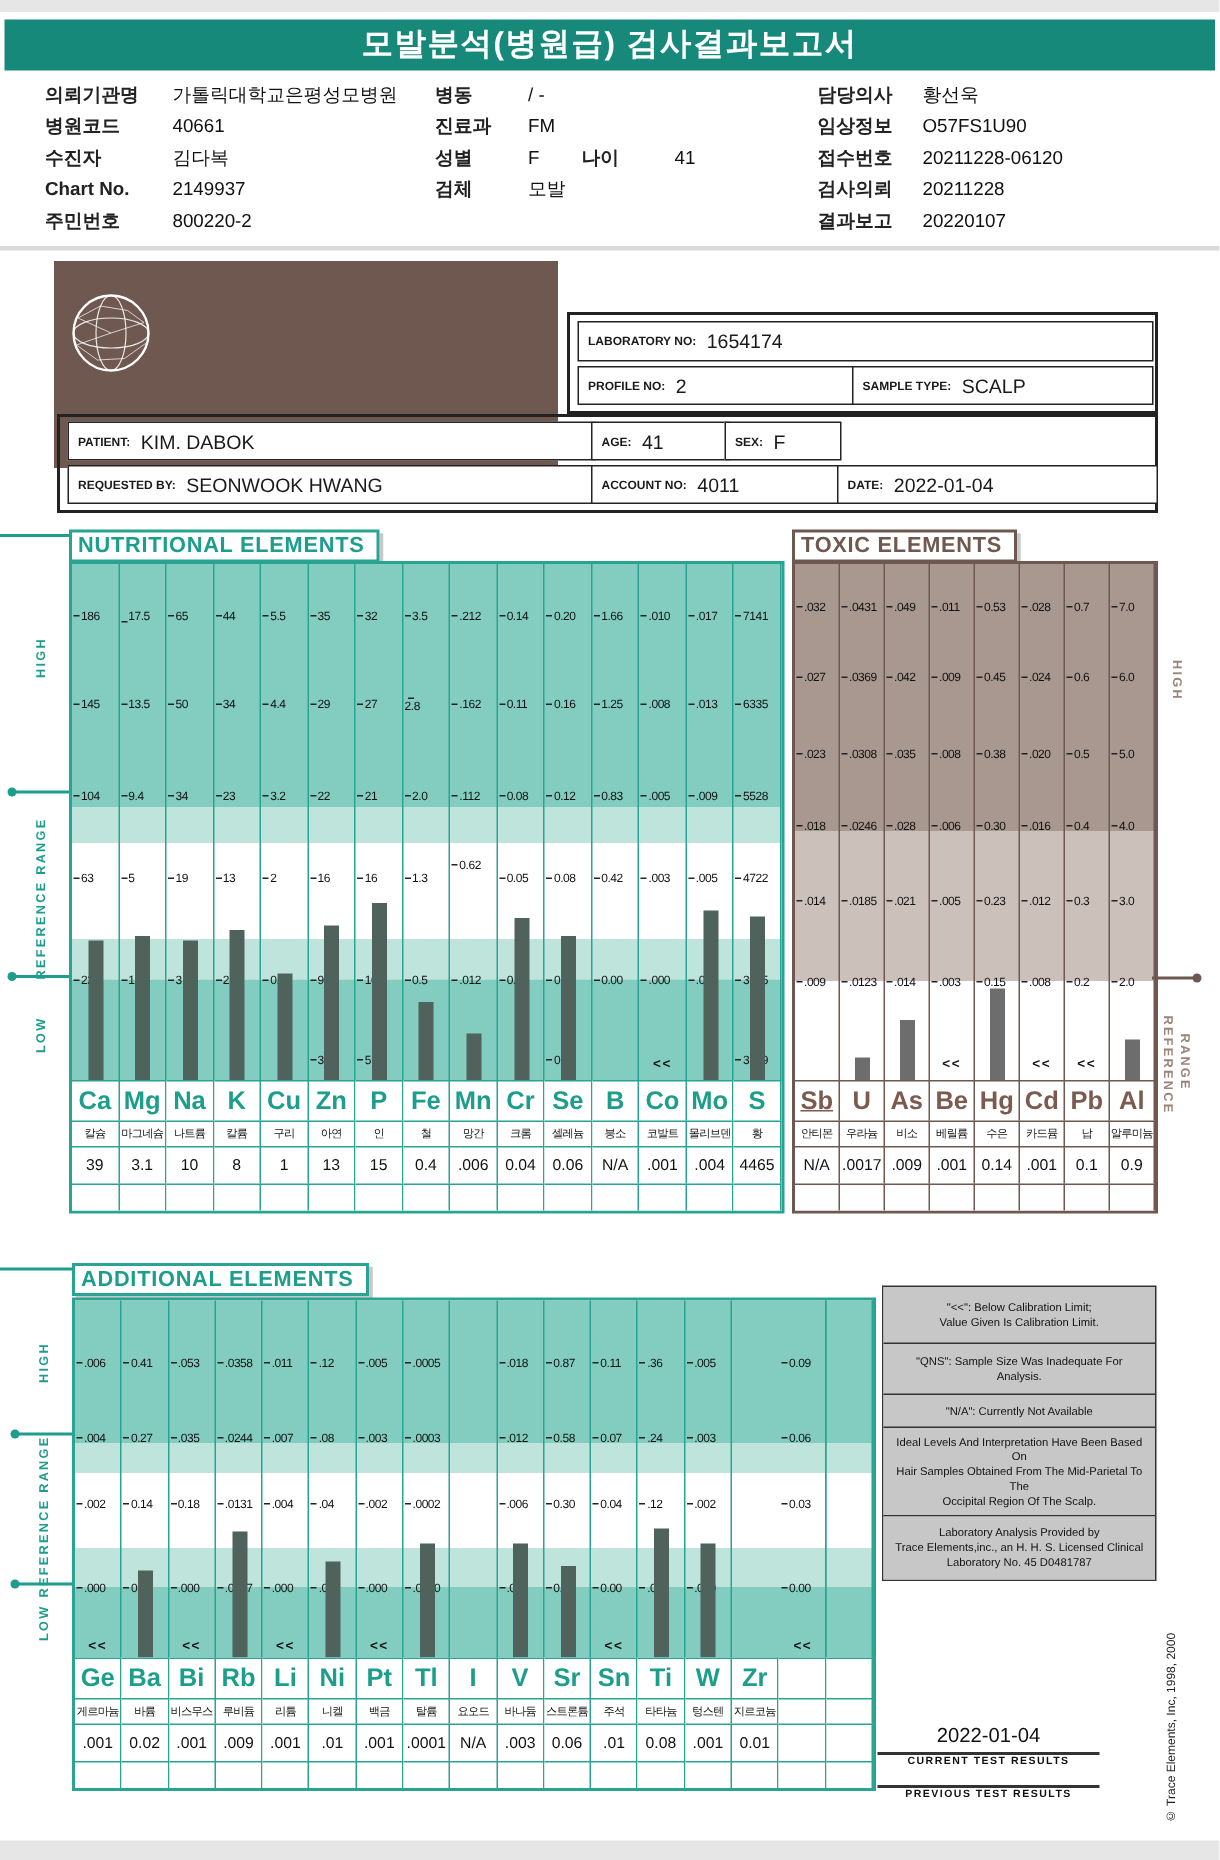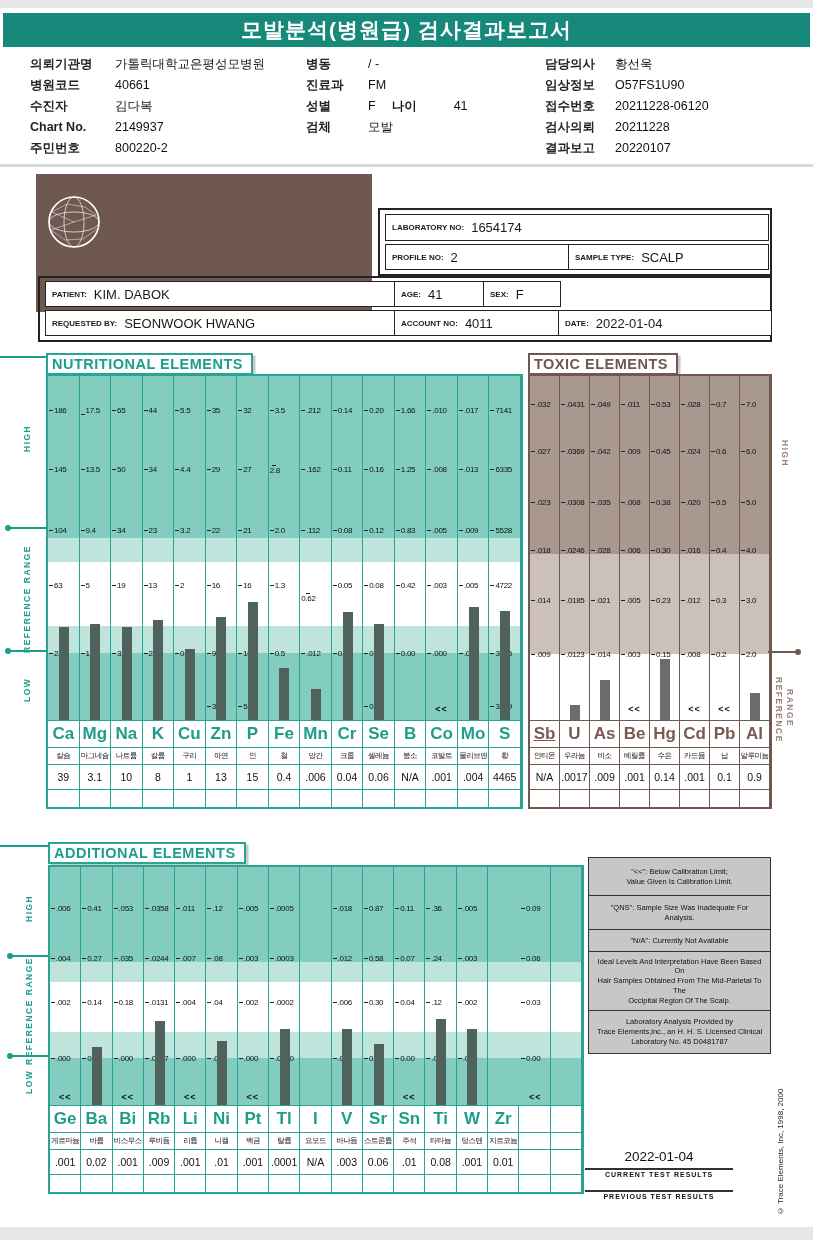--- a/index.html
+++ b/index.html
@@ -8,21 +8,21 @@
   .abs{position:absolute;}
   
   .strip{position:absolute;left:0;width:813px;background:#e6e6e6;}
   .titlebar{position:absolute;left:3px;top:13px;width:807px;height:34px;background:#17897a;
             color:#fff;font-weight:bold;font-size:21px;text-align:center;line-height:34px;letter-spacing:1px;}
   
   .igroup{position:absolute;top:52px;}
   .irow{height:21px;line-height:21px;white-space:nowrap;}
   .ilabel{display:inline-block;font-weight:bold;font-size:12.5px;color:#222;}
   .ival{font-size:12.5px;color:#111;}
-  .g1 .ilabel{width:85px;} .g2 .ilabel{width:62px;margin-left:16px;} .g3 .ilabel{width:70px;}
+  .g1 .ilabel{width:85px;} .g2 .ilabel{width:62px;} .g3 .ilabel{width:70px;}
   .agewrap{margin-left:28px;}
   .sep{position:absolute;left:0;top:164px;width:813px;height:3px;background:#d9d9d9;}
   
   .teibox{position:absolute;left:36px;top:174px;width:336px;height:138px;background:#6f5850;}
   .teibadge{position:absolute;left:64px;top:213px;width:44px;height:20px;border:2px solid #fff;
             color:#fff;font-weight:bold;font-style:italic;font-size:12px;text-align:center;line-height:20px;}
   .teibrand{position:absolute;left:112px;top:210px;width:182px;height:26px;border:2px solid #fff;
             color:#fff;font-weight:bold;font-style:italic;font-size:12.5px;line-height:26px;padding-left:10px;}
   .teiaddr{position:absolute;left:116px;top:243px;color:#fff;font-weight:bold;font-size:7.5px;letter-spacing:0.4px;}
   
@@ -405,21 +405,21 @@
         <div class="t">.212</div>
       </div>
       <div class="tick" style="top: 89px;">
         <div class="d"></div>
         <div class="t">.162</div>
       </div>
       <div class="tick" style="top: 150px;">
         <div class="d"></div>
         <div class="t">.112</div>
       </div>
-      <div class="tick" style="top: 217px; flex-direction: column;">
+      <div class="tick" style="top: 196px;">
         <div class="d"></div>
         <div class="t">0.62</div>
       </div>
       <div class="tick" style="top: 273px;">
         <div class="d"></div>
         <div class="t">.012</div>
       </div>
       <div class="bar" style="top: 313px; height: 31px; left: 10.765px;"></div>
     </div>
     <div class="tcell sym" style="left: 252.24px; width: 31.53px; top: 344px; height: 27px;">Mn</div>

